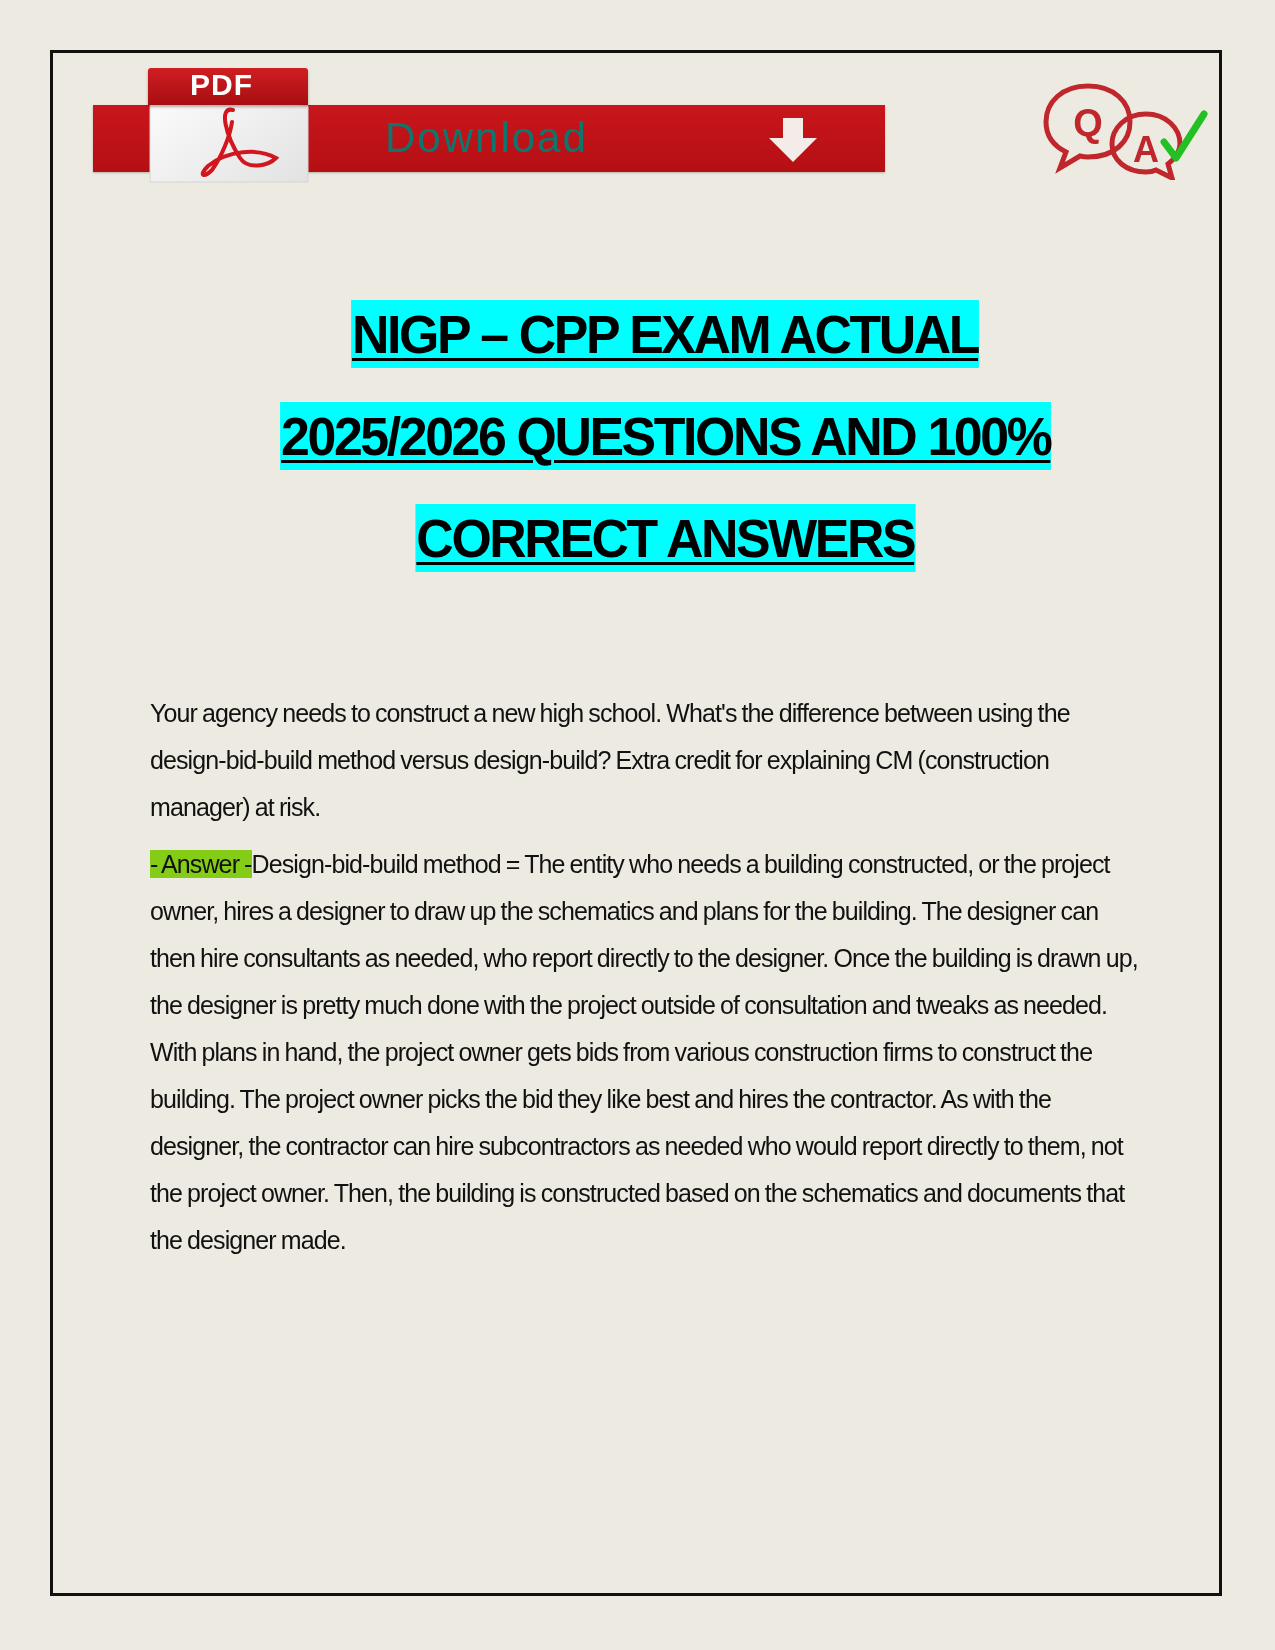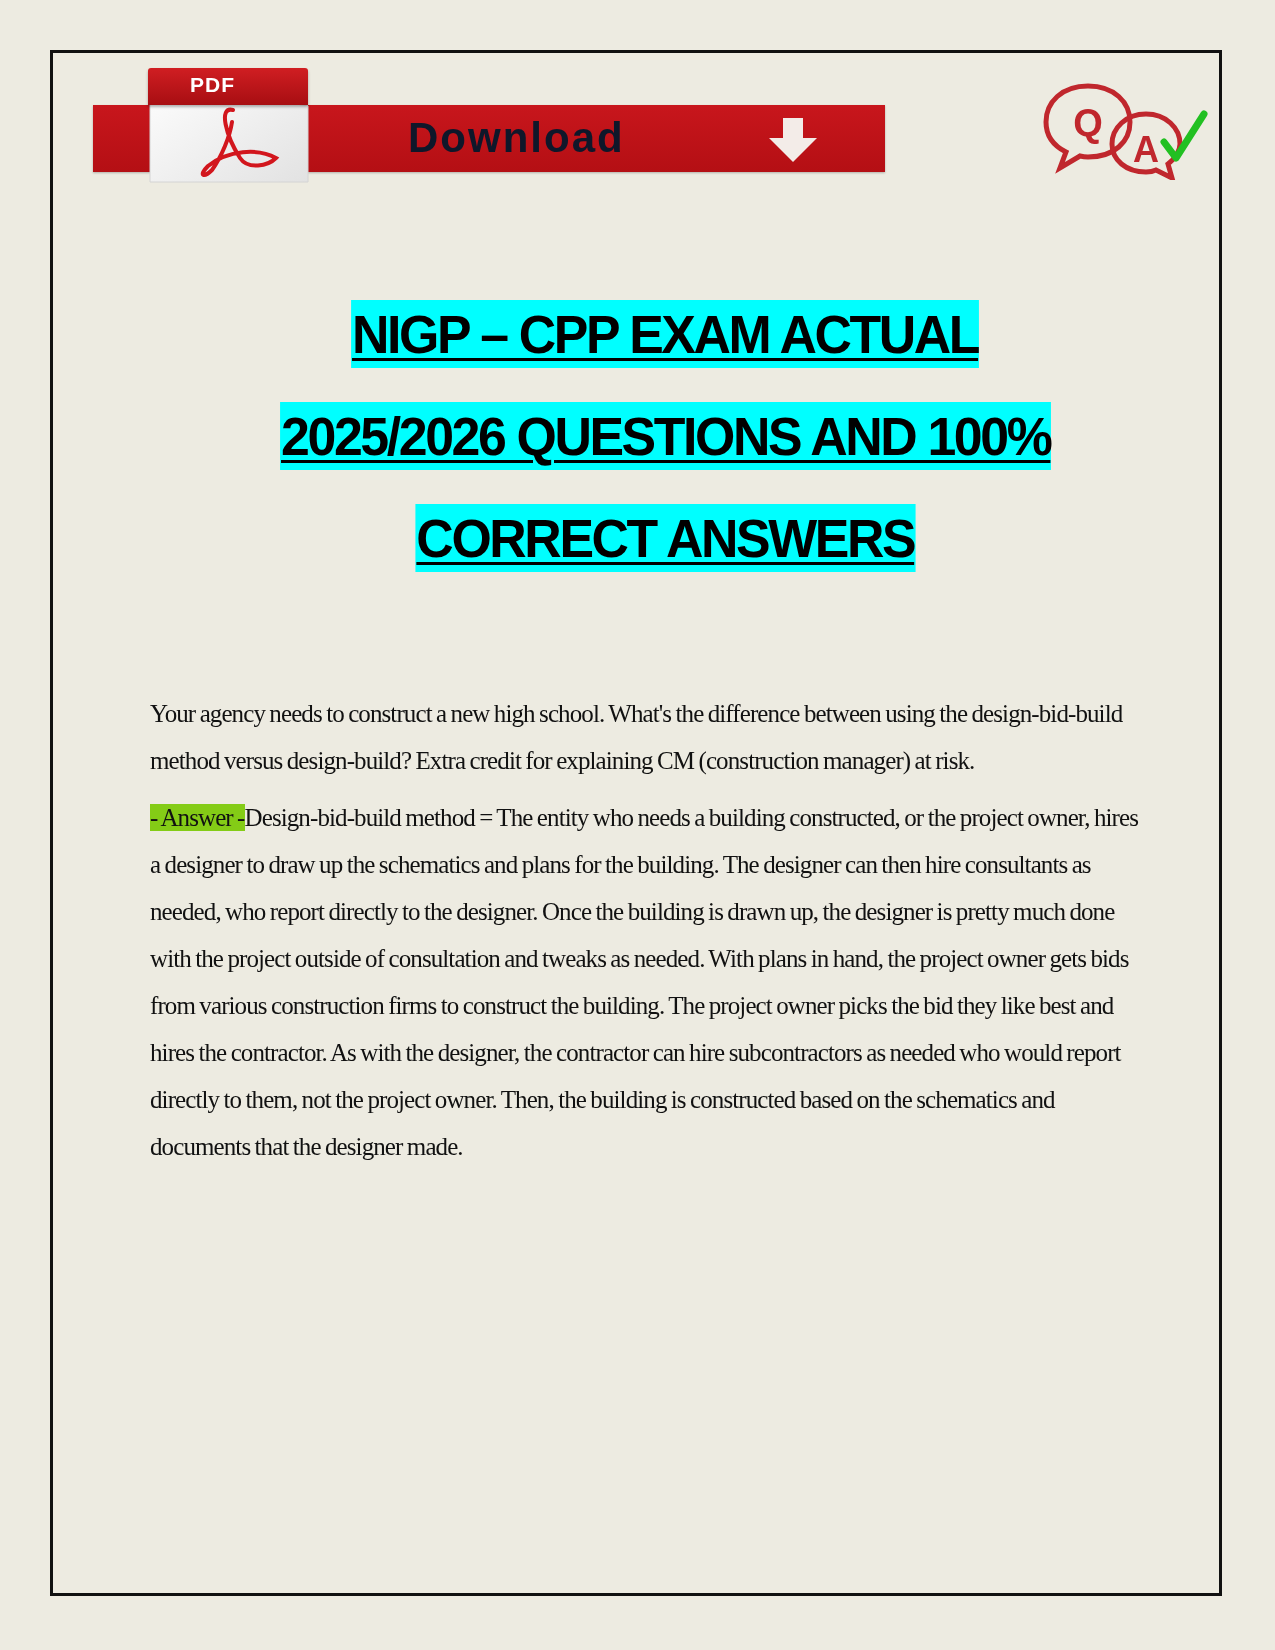--- a/index.html
+++ b/index.html
@@ -26,25 +26,25 @@
   }
   .banner-bar {
     position: absolute;
     left: 0; top: 45px;
     width: 792px; height: 67px;
     background: linear-gradient(#c8161c, #b40f14);
     box-shadow: 0 1px 2px rgba(0,0,0,0.25);
   }
   .banner-label {
     position: absolute;
-    left: 315px; top: 50px;
+    left: 292px; top: 50px;
     font-family: "Liberation Sans", sans-serif;
     font-size: 42px;
-    font-weight: bold;
-    color: #0f172a;
+    font-weight: normal;
+    color: #0f766e;
     letter-spacing: 2px;
     line-height: 56px;
   }
   .banner-arrow {
     position: absolute;
     left: 670px; top: 56px;
     width: 60px; height: 50px;
   }
   .pdf-doc {
     position: absolute;
@@ -57,21 +57,21 @@
     width: 160px; height: 37px;
     background: linear-gradient(#d01e22, #a70e12);
     border-radius: 3px 3px 0 0;
     box-shadow: 0 2px 3px rgba(0,0,0,0.3);
   }
   .pdf-tab-label {
     position: absolute;
     left: 42px; top: 0;
     color: #fff;
     font-weight: bold;
-    font-size: 21px;
+    font-size: 30px;
     line-height: 34px;
     letter-spacing: 1px;
   }
   
   .qa-logo {
     position: absolute;
     left: 1038px; top: 80px;
     width: 170px; height: 100px;
   }
   
@@ -96,21 +96,21 @@
     text-underline-offset: 5px;
     padding: 0 1px;
     transform: scaleX(0.96);
   }
   .title-row { height: 102px; }
   
   .content {
     position: absolute;
     left: 150px; top: 690px;
     width: 990px;
-    font-family: Liberation Serif, serif;
+    font-family: Liberation Sans, sans-serif;
     font-size: 25px;
     color: #111;
   }
   .para {
     margin: 0;
     line-height: 47px;
     letter-spacing: -0.9px;
     word-spacing: -1px;
   }
   .question { margin-bottom: 10px; }

